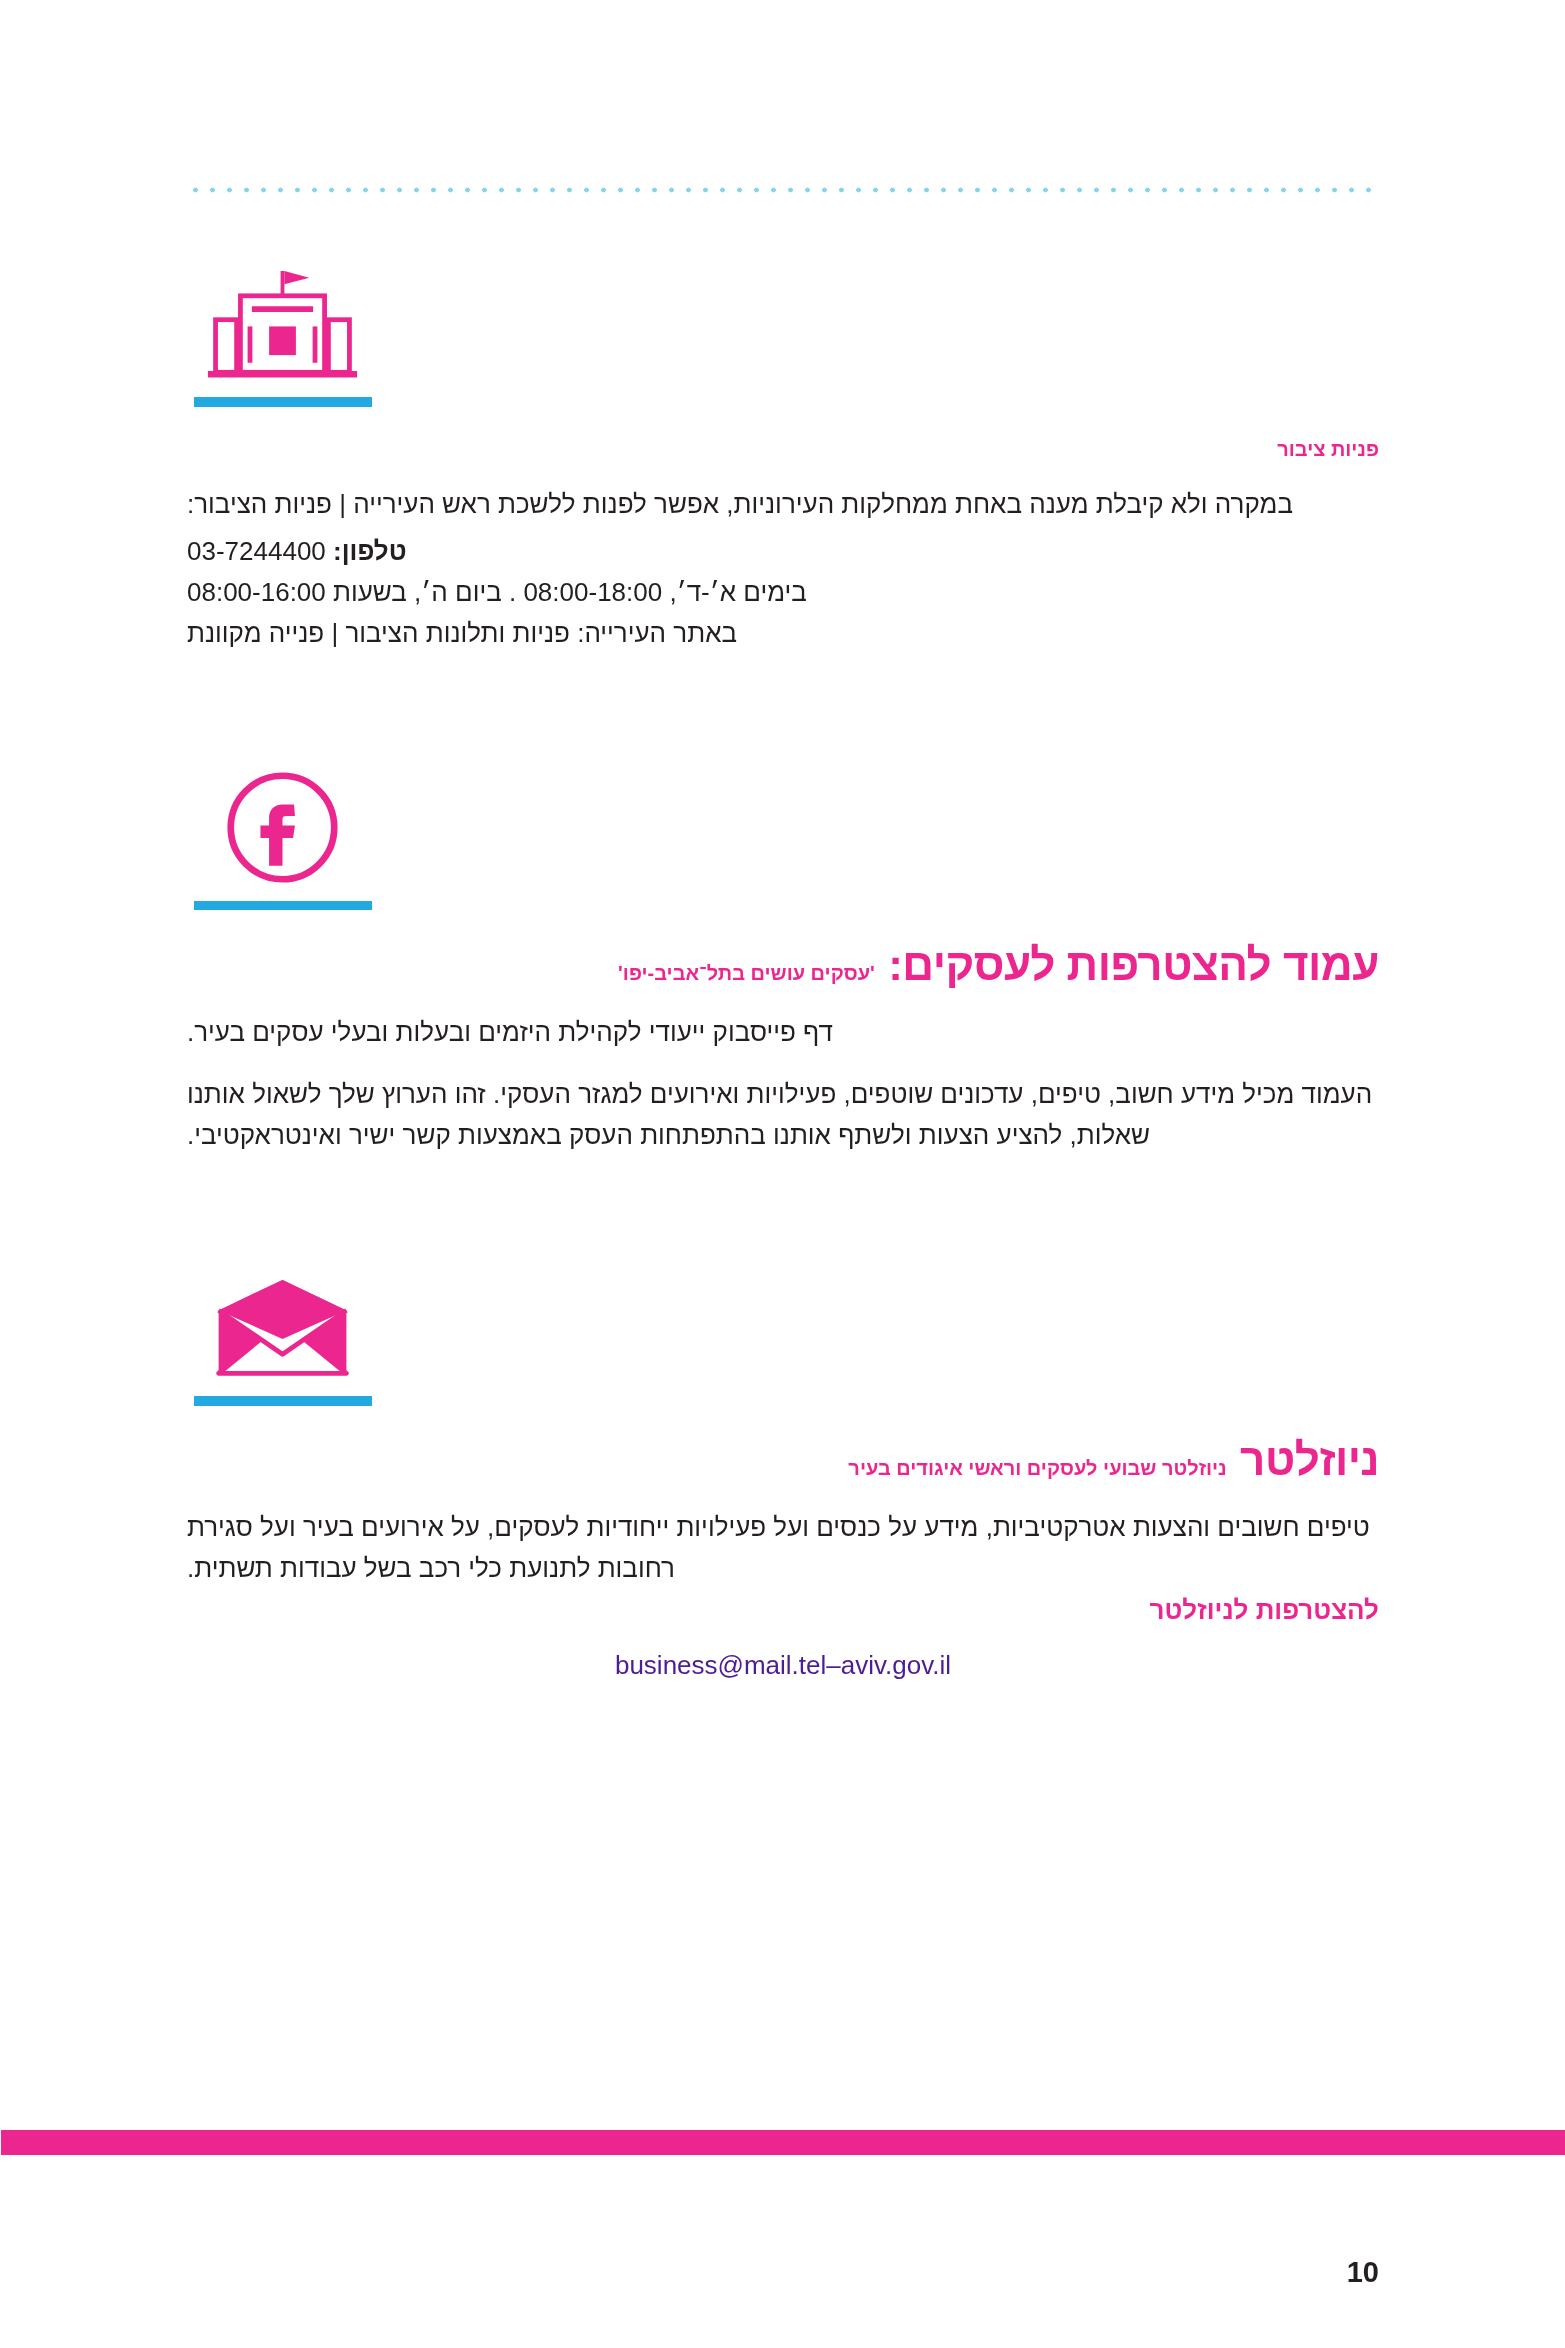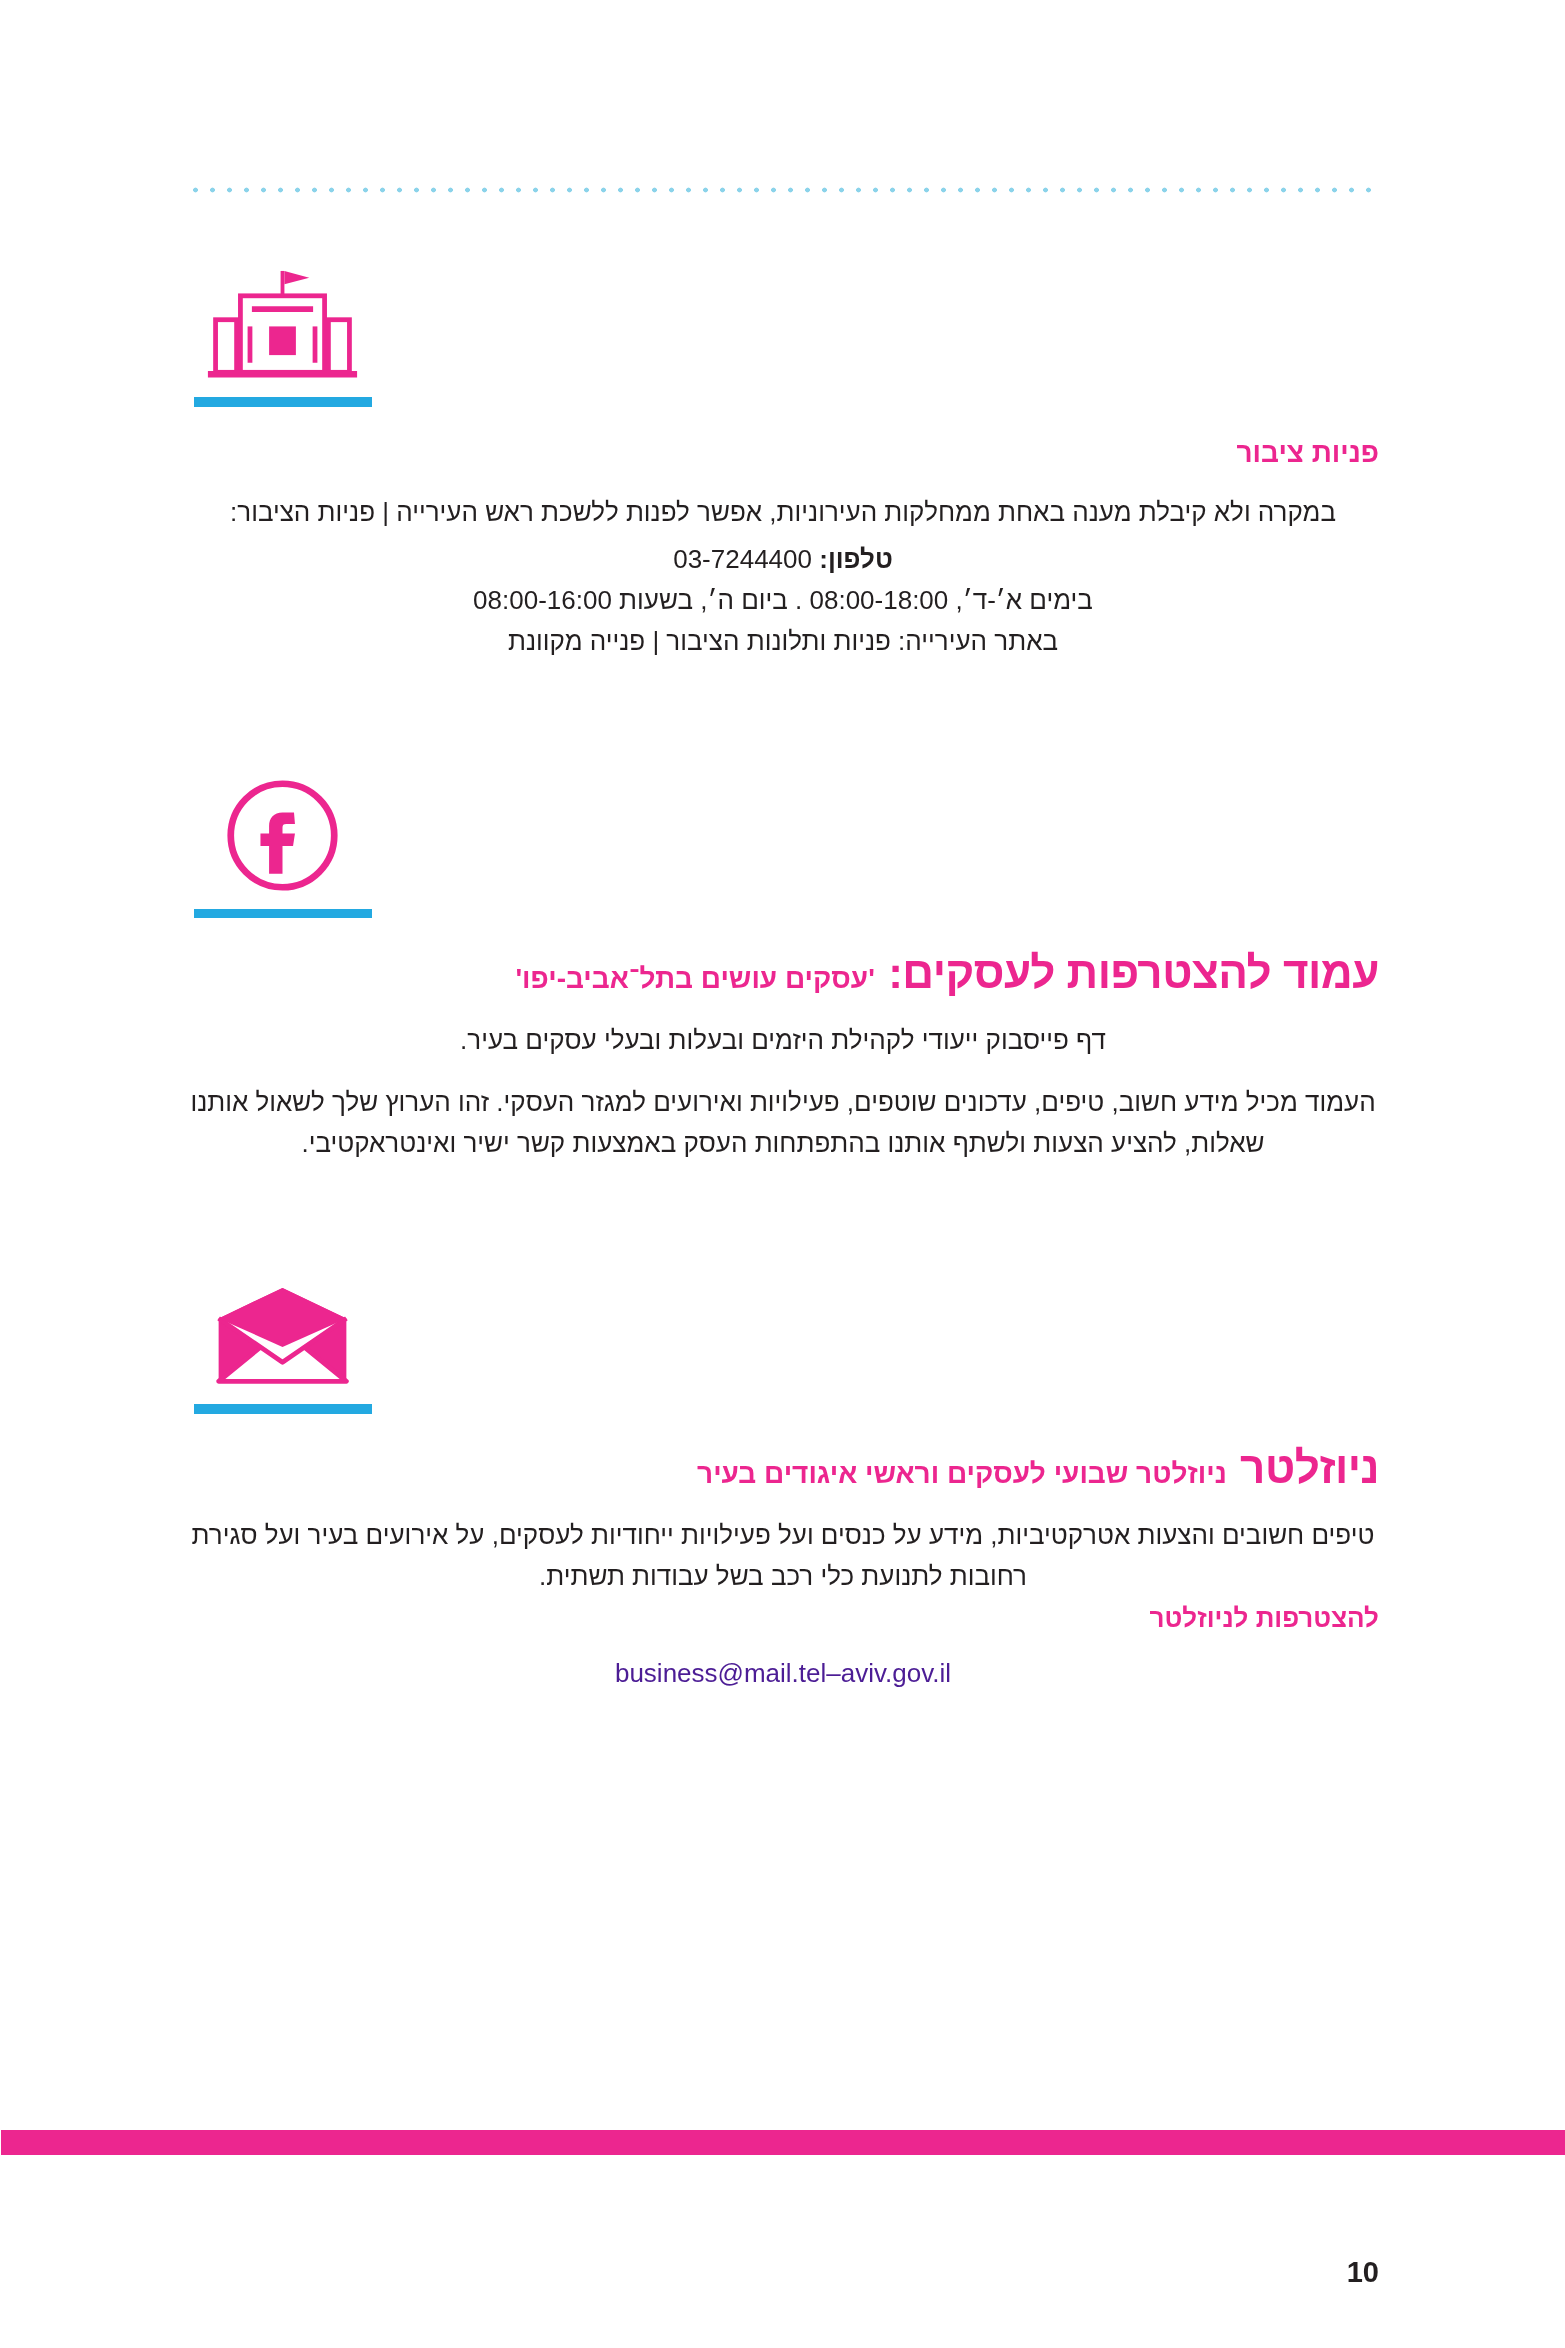--- a/index.html
+++ b/index.html
@@ -79,32 +79,32 @@
     margin-top: 32.5px;
   }
   .heading-main {
     font-size: 44px;
     font-weight: bold;
     color: #ec268f;
     letter-spacing: -0.5px;
     line-height: 1;
   }
   .heading-sub {
-    font-size: 28px;
+    font-size: 20px;
     font-weight: bold;
     color: #ec268f;
     line-height: 1;
   }
 
   .body-text {
     font-size: 26px;
     line-height: 1.58;
     color: #231f20;
     margin-top: 25px;
-    text-align: center;
+    text-align: left;
   }
   .body-text p {
     margin: 0 0 5.7px 0;
   }
   .body-text p.tight {
     margin-bottom: 0;
   }
   .label-bold {
     font-weight: bold;
   }

